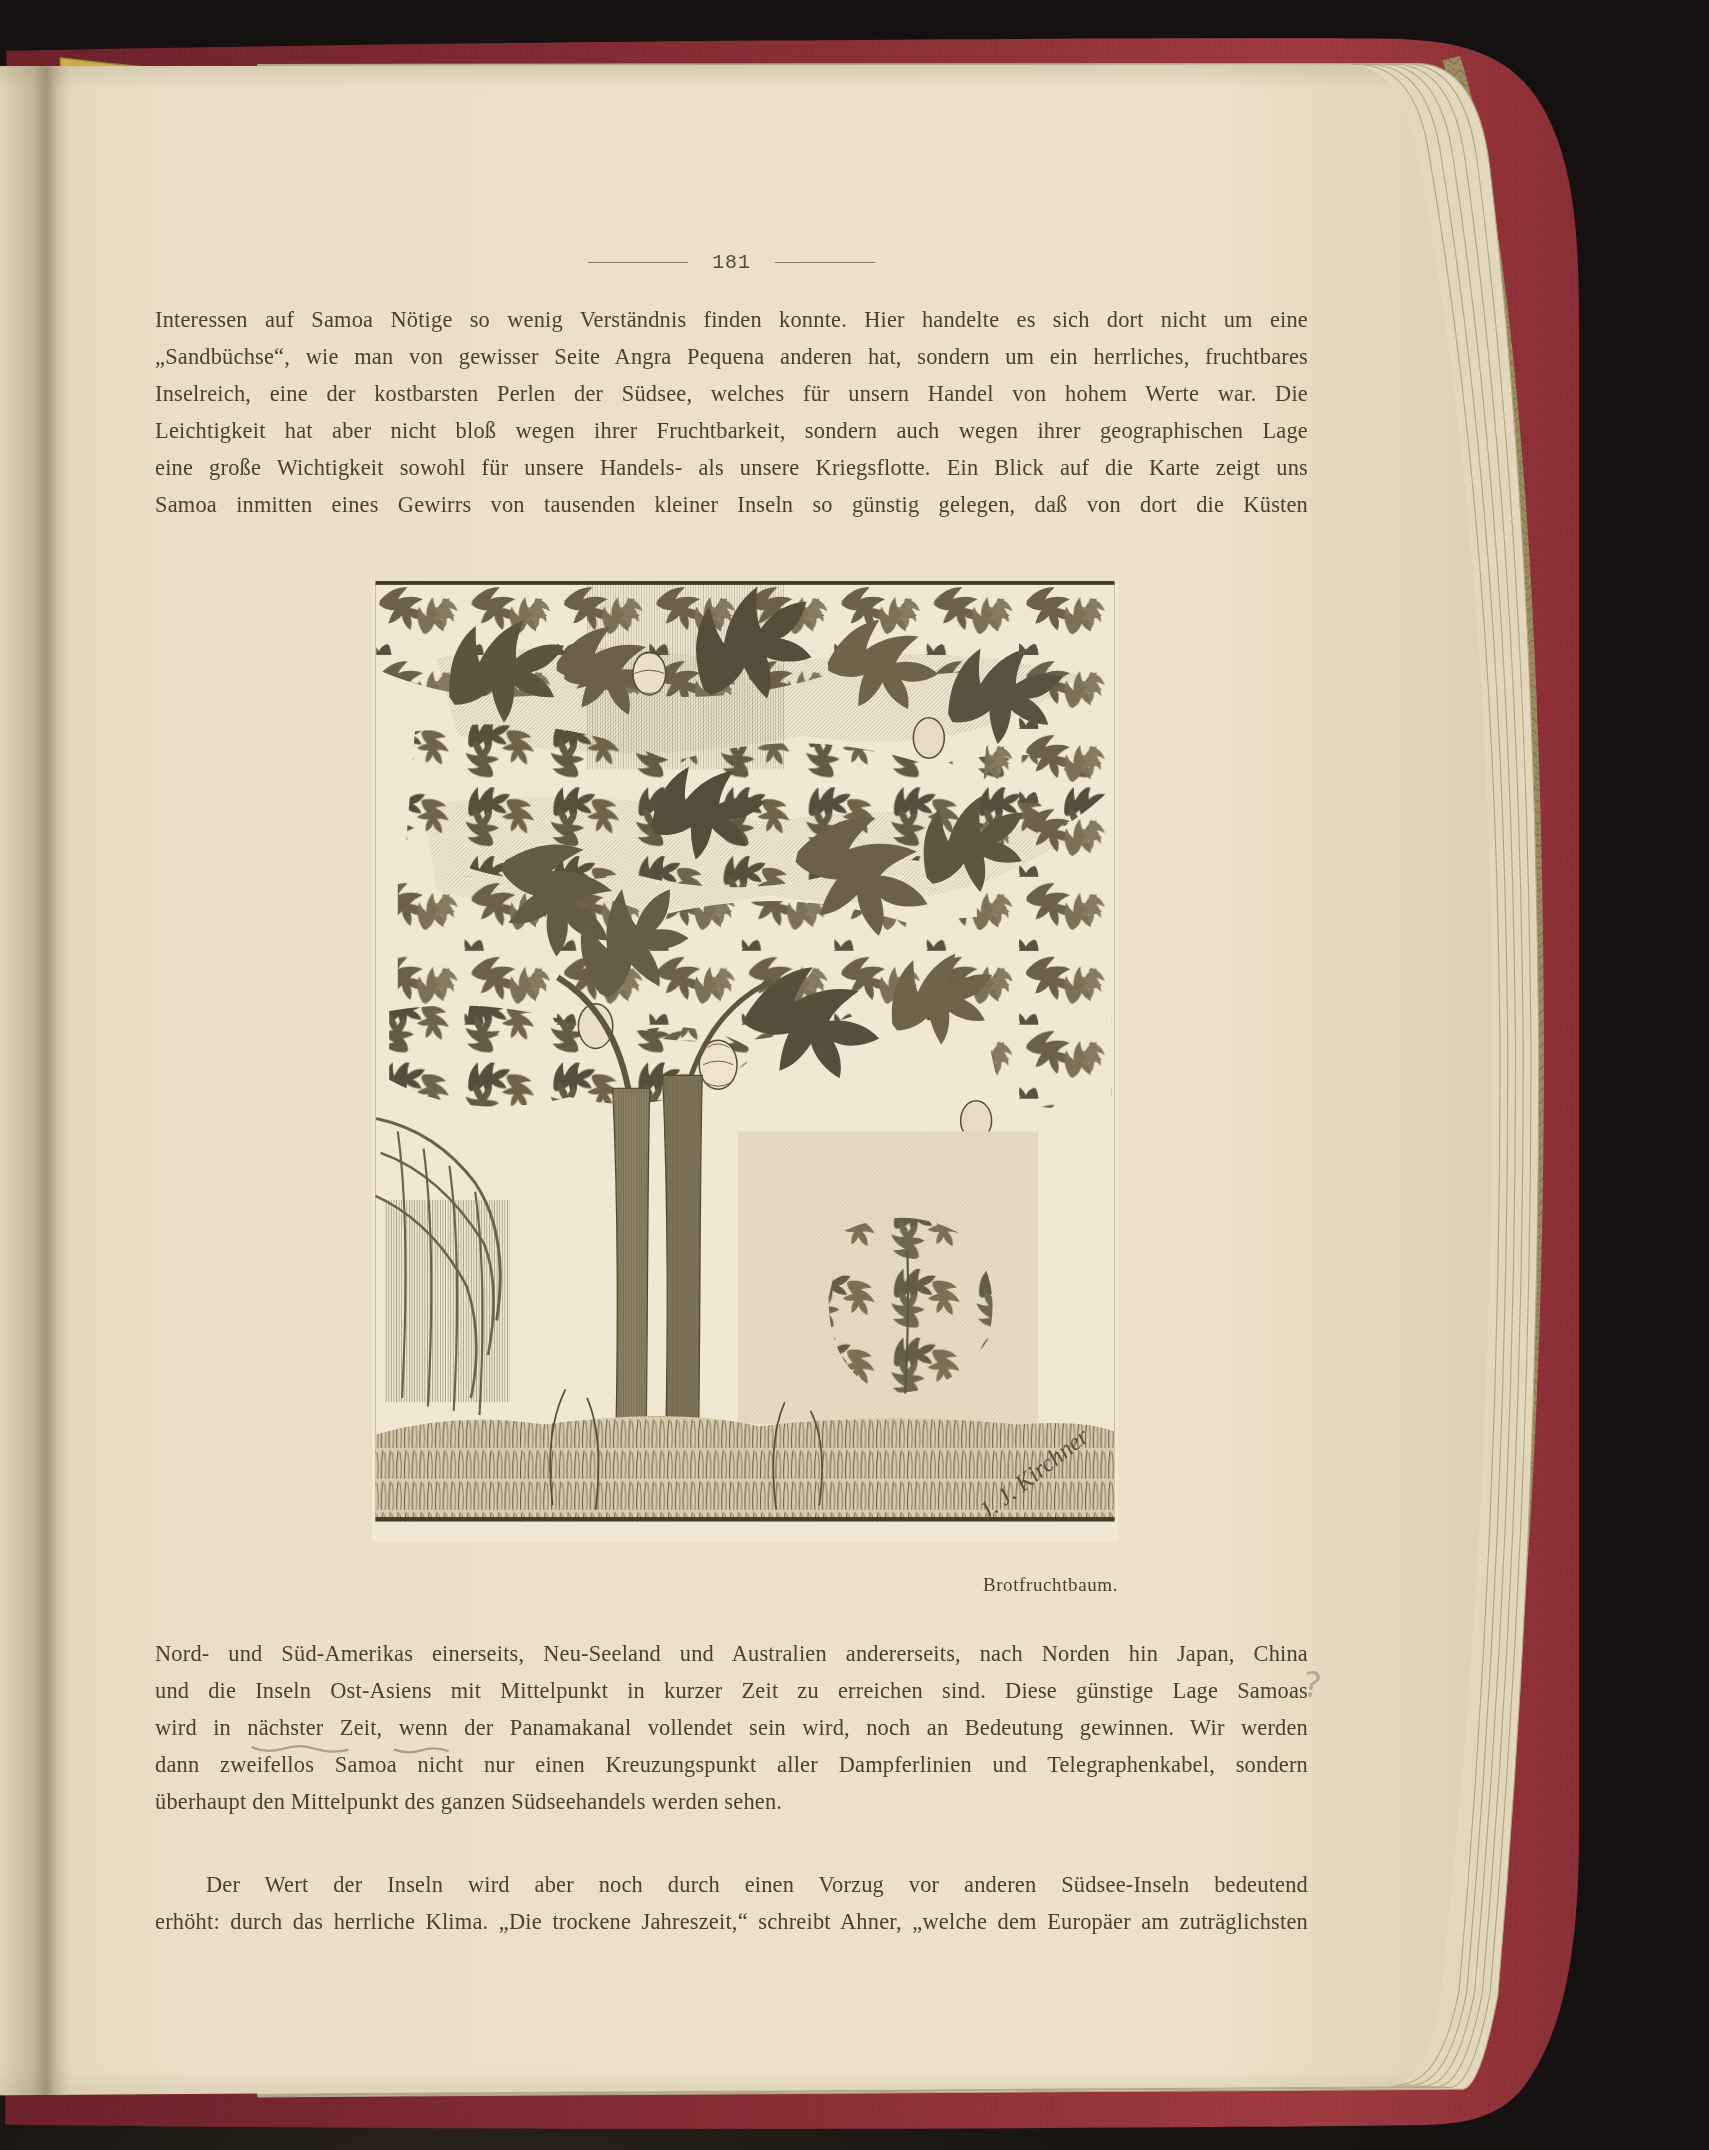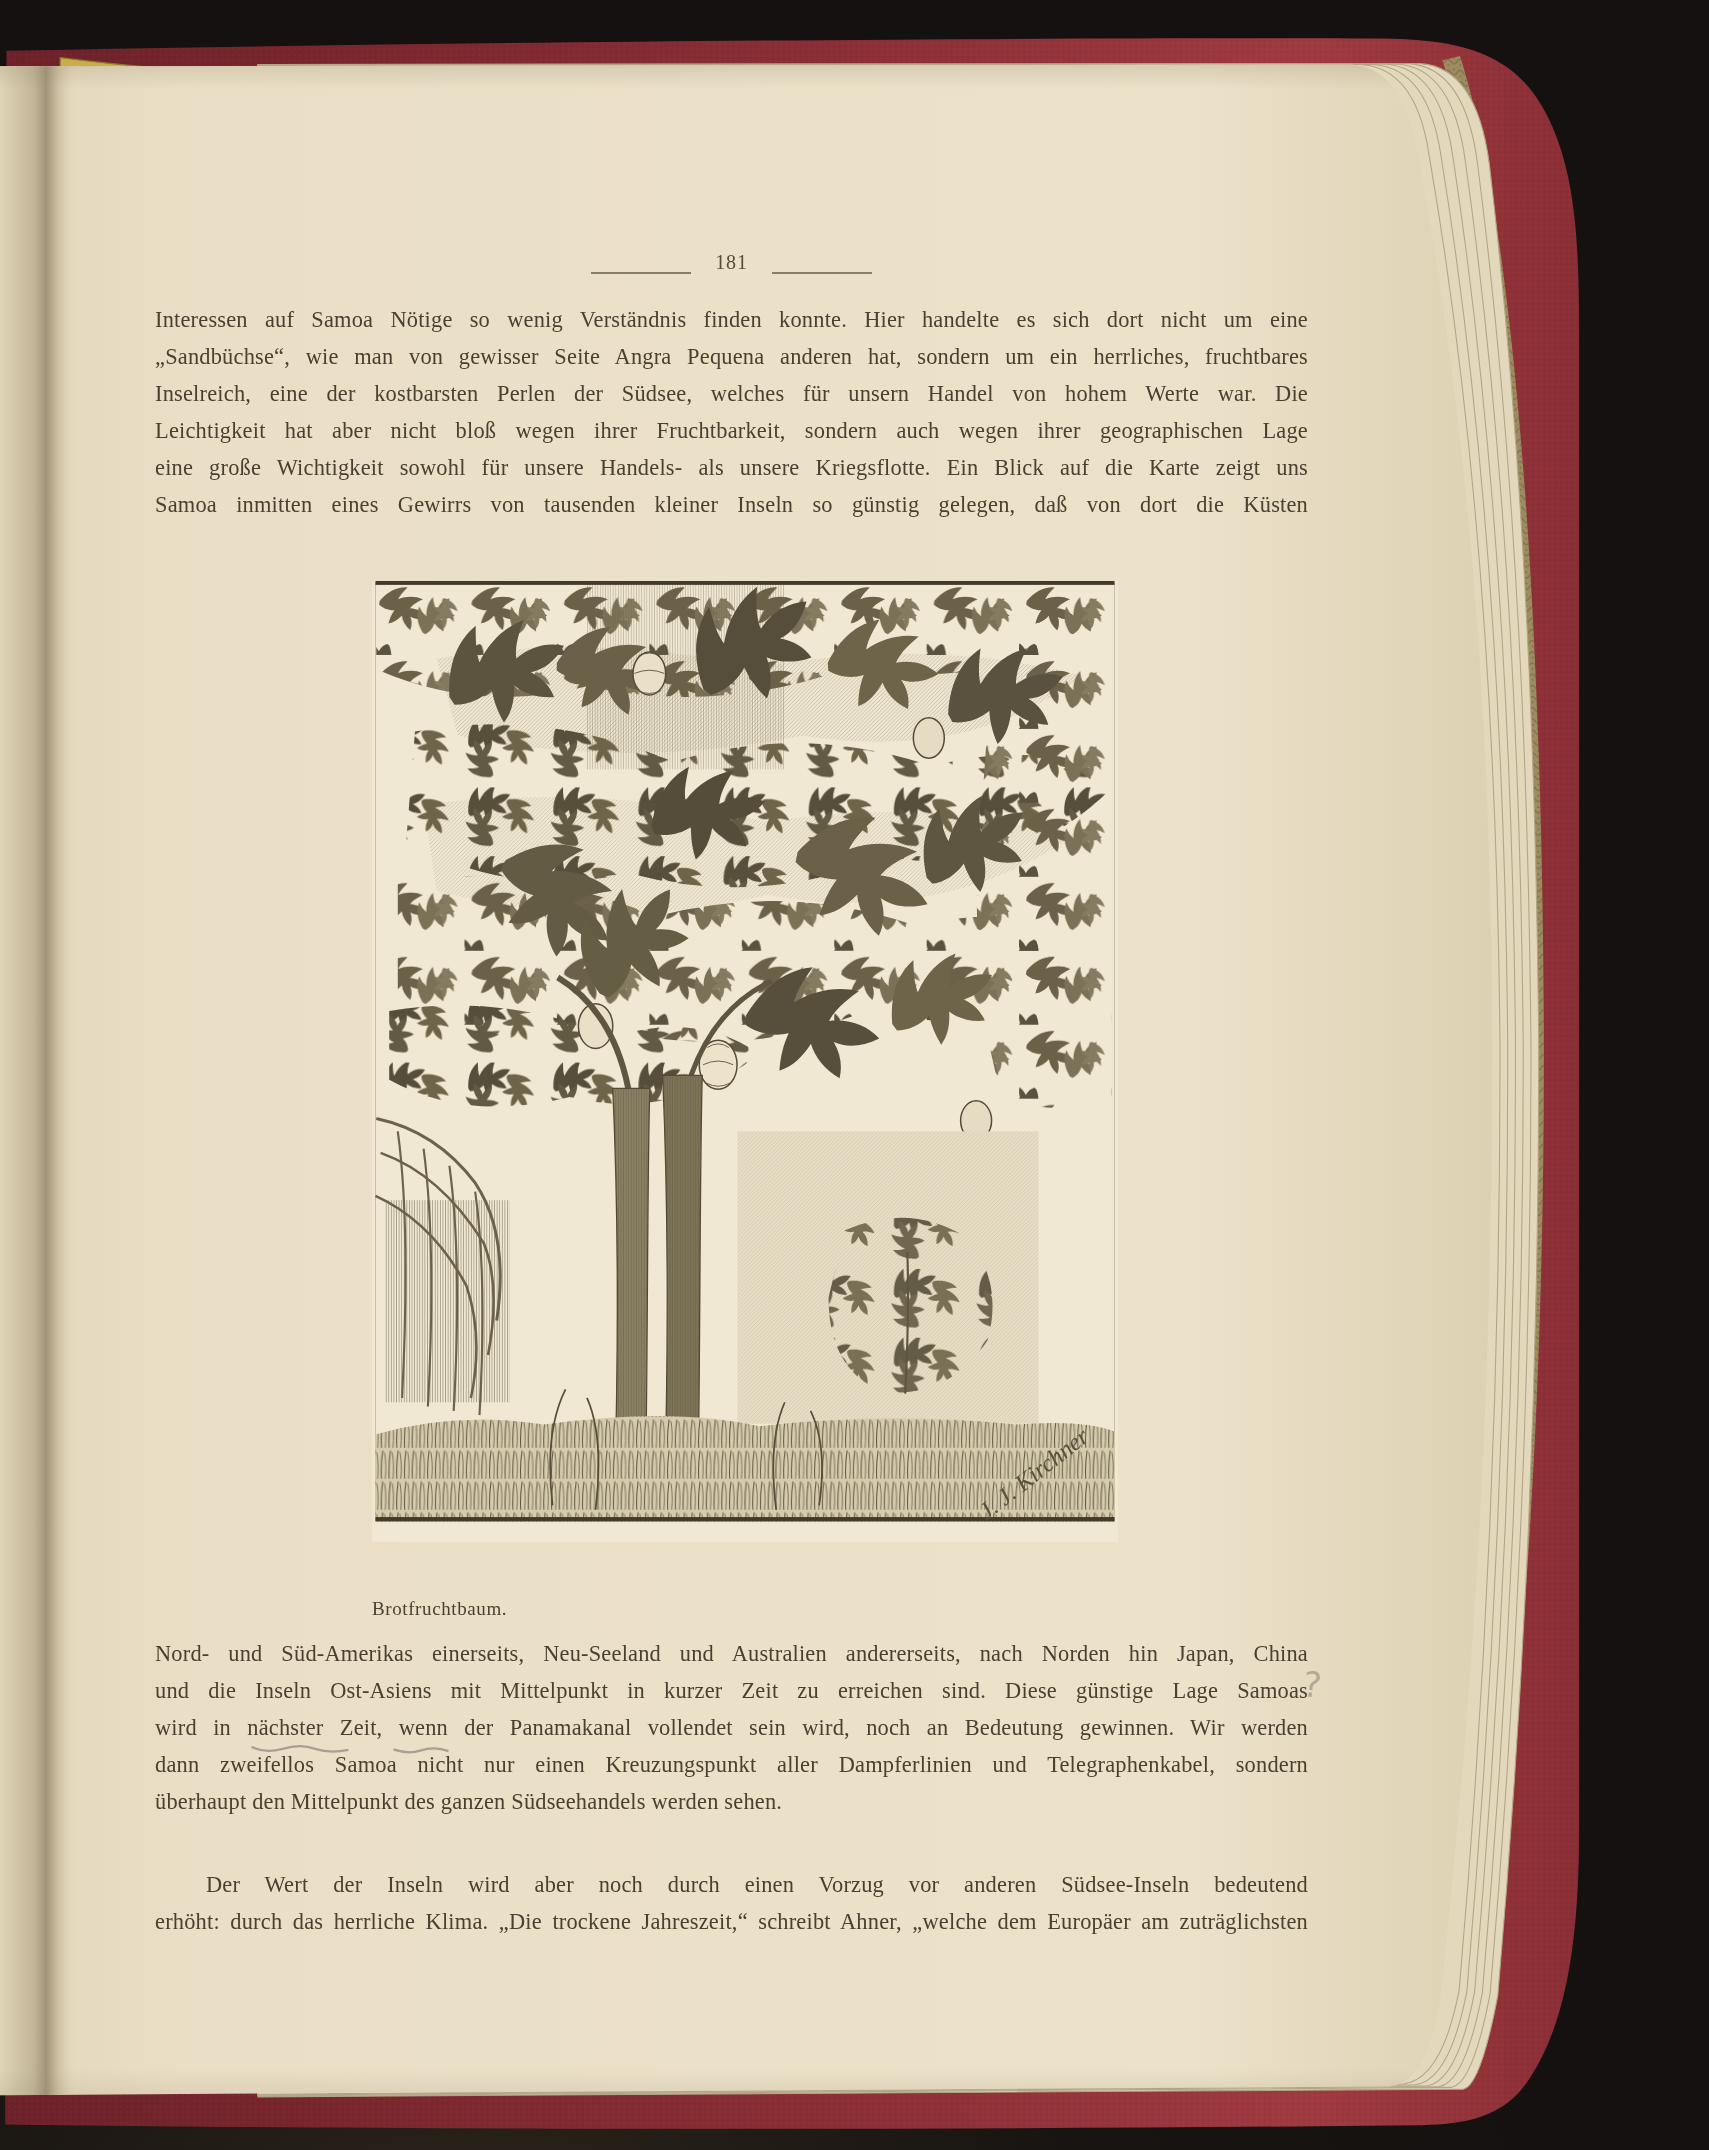--- a/index.html
+++ b/index.html
@@ -7,29 +7,29 @@
         background:radial-gradient(1118px 602px at 28% 102%, #2b241b 0%, #181411 55%, #141110 100%);
         font-family:"Liberation Serif","DejaVu Serif",serif;}
   .abs{position:absolute;}
   #book-svg{left:0;top:0;}
   
   .textcol{left:155px;width:1153px;color:#4a4030;}
   .tline{height:37px;line-height:37px;font-size:22.4px;letter-spacing:0.2px;
          text-align:justify;text-align-last:justify;white-space:nowrap;}
   .tline.short{text-align-last:left;}
   .tline.indent{padding-left:51px;width:1102px;margin-top:44px;}
-  #folio{top:251px;display:flex;align-items:flex-end;justify-content:center;gap:24px;}
+  #folio{top:251px;display:flex;align-items:center;justify-content:center;gap:24px;font-family:Liberation Mono, monospace;}
   .folio-dash{width:100px;height:1.7px;background:#776c55;opacity:.85;}
   #folio-num{font-size:20px;color:#574c3a;letter-spacing:0.9px;}
   #para1{top:301px;}
   #para2{top:1635px;}
   #para3{top:1822px;}
   #illustration{left:372px;top:581px;width:746px;height:961px;}
-  #caption{left:372px;top:1574px;width:746px;text-align:left;font-size:19px;
-           color:#4a4030;letter-spacing:0.6px;margin-top:24px;}
+  #caption{left:372px;top:1574px;width:746px;text-align:right;font-size:19px;
+           color:#4a4030;letter-spacing:0.6px;}
   #pencil-mark{left:1303px;top:1665px;font-size:35px;color:#a79f90;opacity:.8;
                transform:rotate(7deg);font-family:"DejaVu Sans",sans-serif;}
   #annotations-svg{left:0;top:0;pointer-events:none;}
 </style>
 </head>
 <body>
 
 <div id="scan">
 
   <svg id="book-svg" class="abs" width="1709" height="2176" viewBox="0 0 3974 5060">

